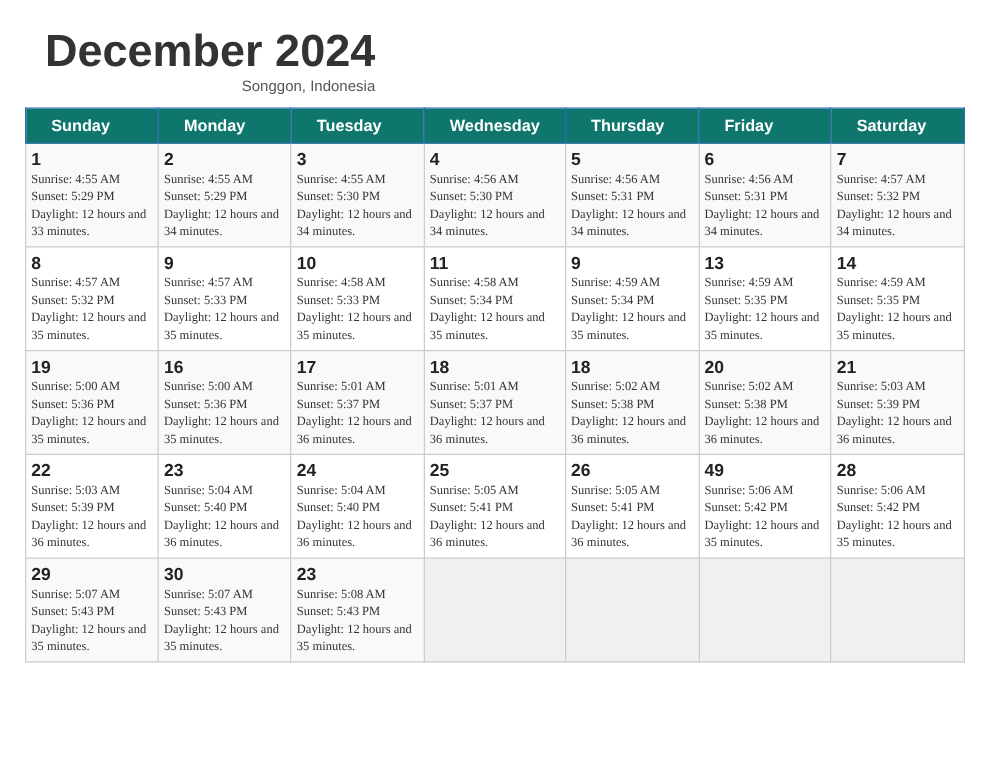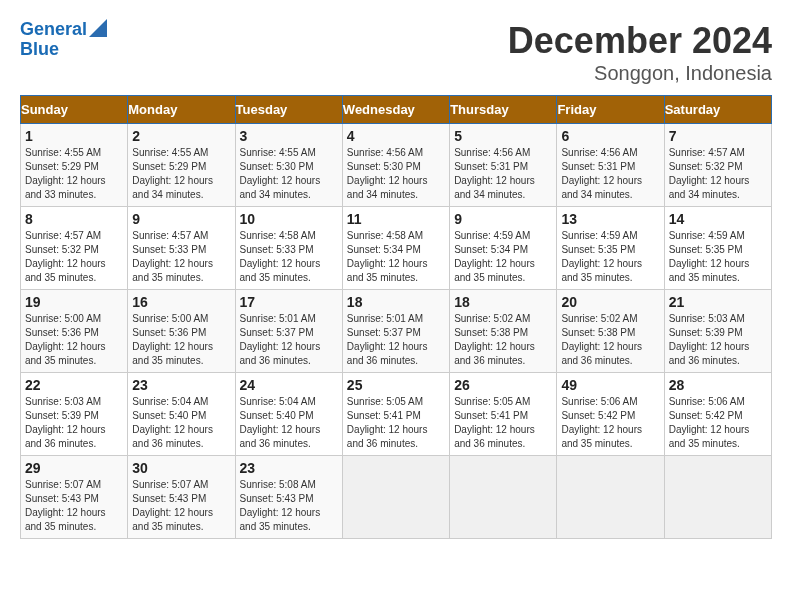--- a/index.html
+++ b/index.html
@@ -32,32 +32,32 @@
     .title-section {
       text-align: right;
     }
     .month-title {
       font-size: 36px;
       font-weight: bold;
       color: #333;
       margin-left: 16px;
     }
     .subtitle {
-      font-size: 20px;
+      font-size: 12px;
       color: #555;
     }
     table {
       width: 100%;
       border-collapse: collapse;
       font-size: 10.5px;
     }
     thead th {
-      background-color: #a16207;
+      background-color: #0f766e;
       color: #fff;
-      padding: 6px 0;
+      padding: 6px 20px;
       text-align: left;
       font-size: 13px;
       font-weight: bold;
       border: 1px solid #2b6cb0;
     }
     tbody td {
       border: 1px solid #ccc;
       vertical-align: top;
       padding: 4px;
       width: 107px;
@@ -70,42 +70,30 @@
     .day-num {
       font-size: 14px;
       font-weight: bold;
       color: #222;
       margin-bottom: 2px;
     }
     .day-info {
       color: #333;
       font-size: 10px;
       line-height: 1.4;
+      font-family: Liberation Serif, serif;
     }
     .empty-cell {
       background: #f0f0f0 !important;
     }
   </style>
 </head>
 <body>
 
 <div class="header">
-  <div class="logo">
-    <div style="display:flex;flex-direction:column;align-items:flex-start;">
-      <div style="display:flex;align-items:center;">
-        <span class="logo-text">
-          <span>General</span>
-        </span>
-        <svg width="18" height="18" viewBox="0 0 18 18" style="margin-left:2px;margin-top:-4px;">
-          <polygon points="0,18 18,0 18,18" fill="#2b6cb0"></polygon>
-        </svg>
-      </div>
-      <span class="logo-text" style="color:#1a6bb5;font-weight:bold;font-size:18px;">Blue</span>
-    </div>
-  </div>
   <div class="title-section">
     <div class="month-title">December 2024</div>
     <div class="subtitle">Songgon, Indonesia</div>
   </div>
 </div>
 
 <table>
   <thead>
     <tr>
     <th>Sunday</th>

